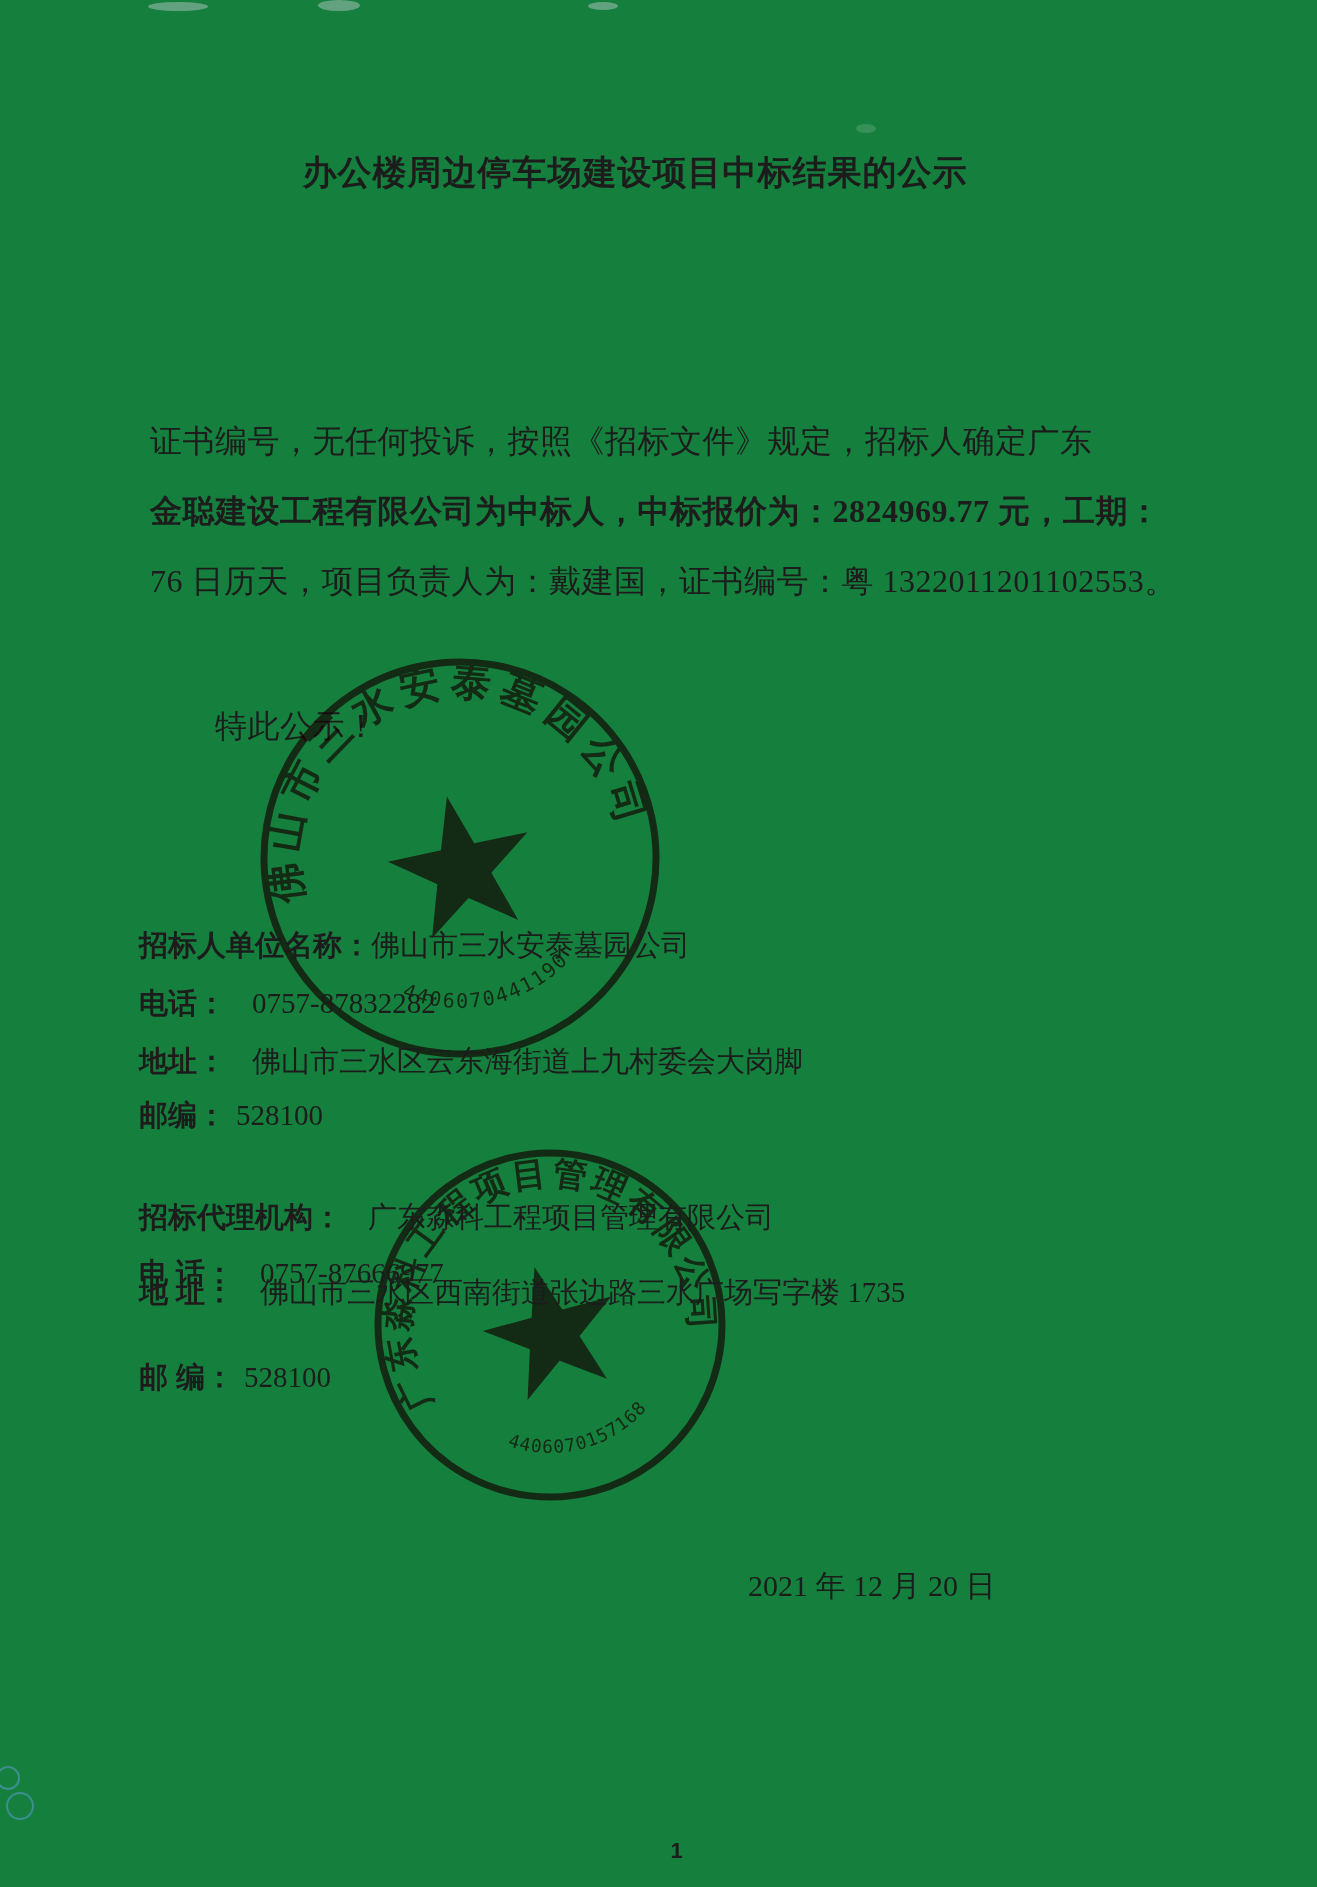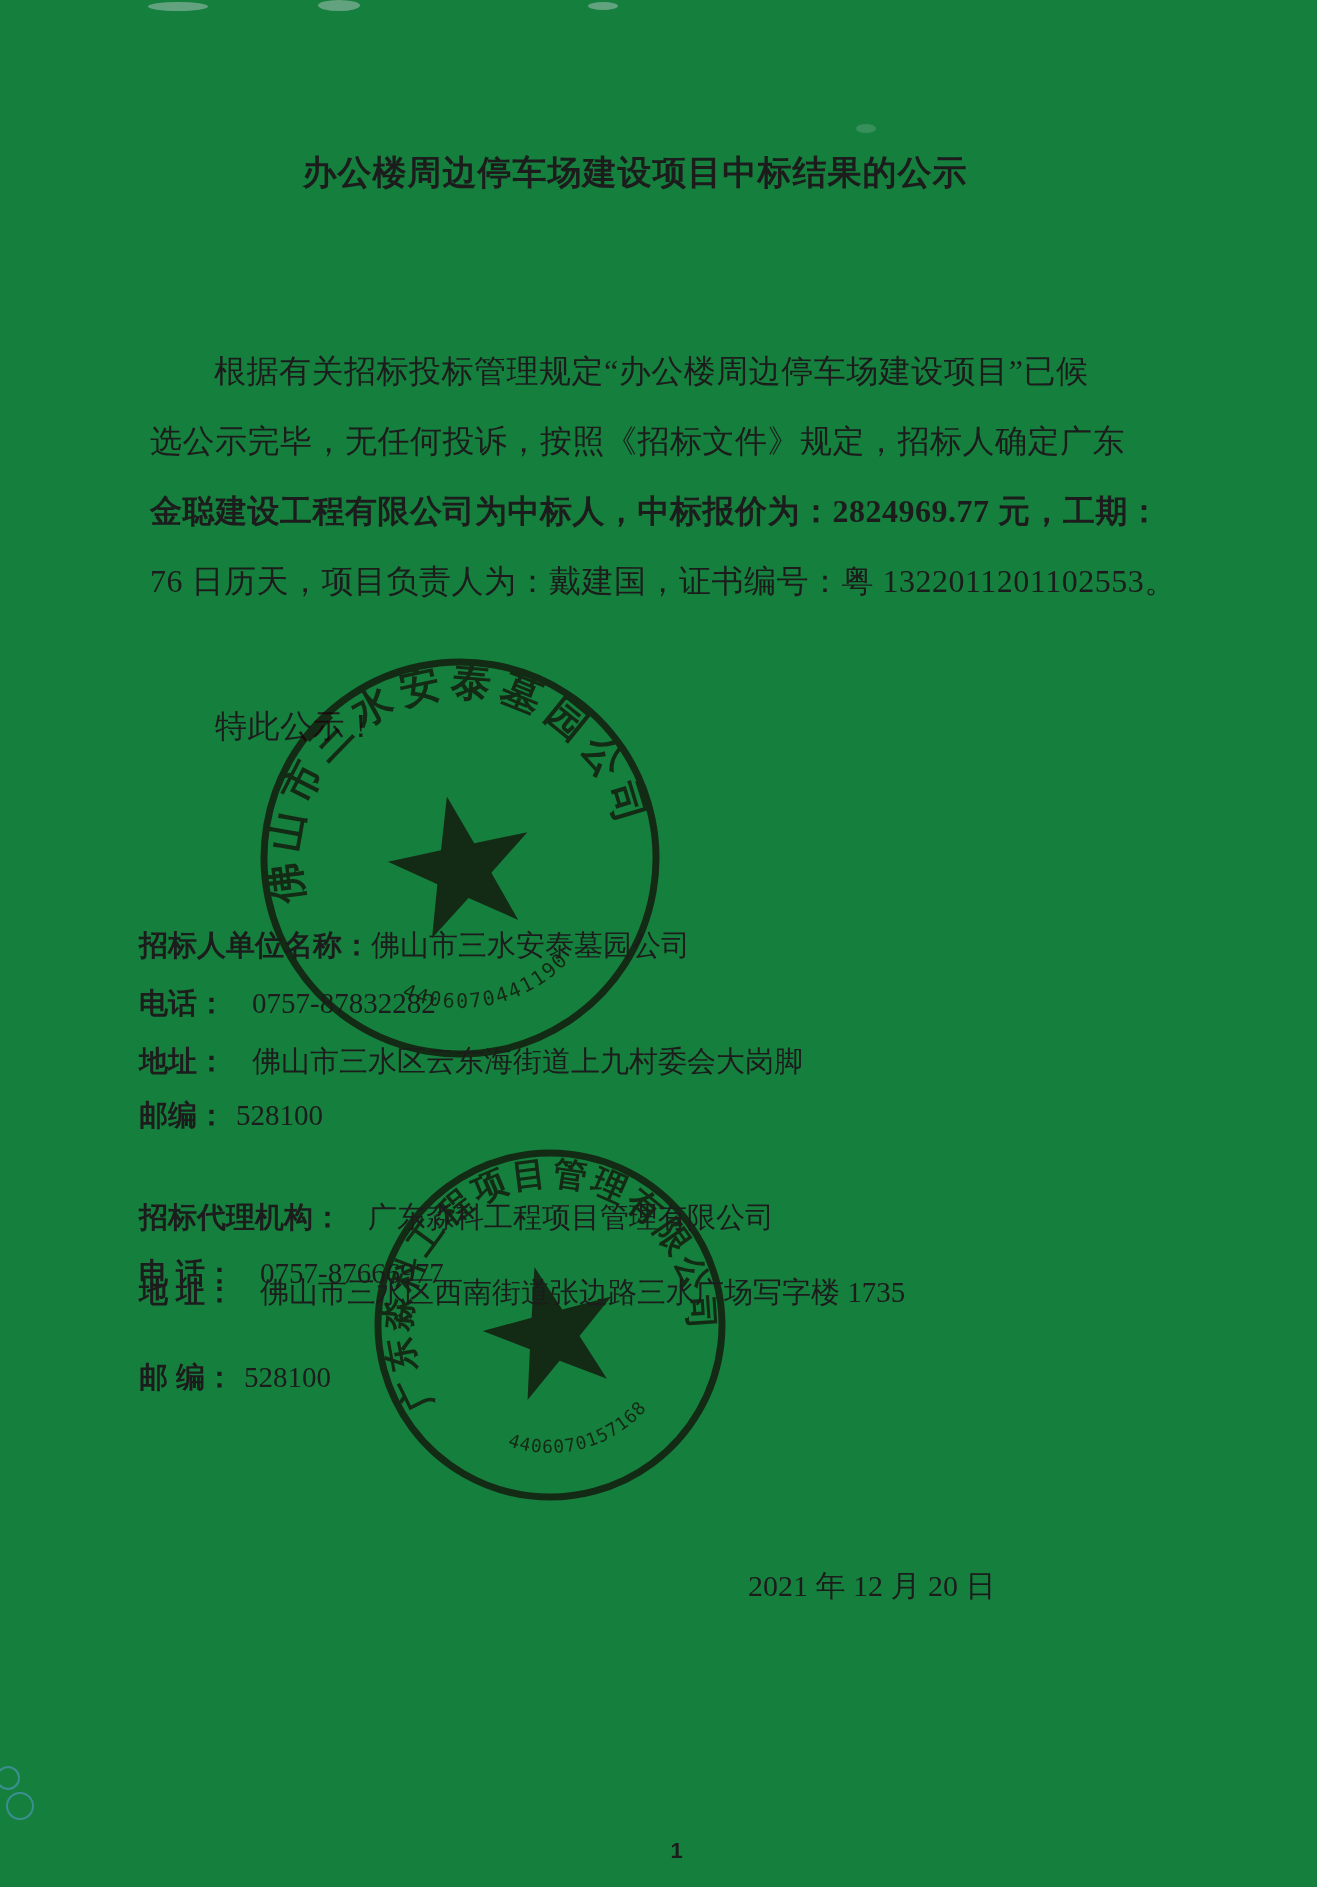--- a/index.html
+++ b/index.html
@@ -50,22 +50,21 @@
 
 <div class="page">
 
   <div class="artifact smudge" style="left:148px;top:2px;width:60px;height:9px;"></div>
   <div class="artifact smudge" style="left:318px;top:0;width:42px;height:11px;"></div>
   <div class="artifact smudge" style="left:588px;top:2px;width:30px;height:8px;"></div>
   <div class="artifact smudge" style="left:856px;top:124px;width:20px;height:9px;opacity:.2;"></div>
 
   <div class="doc-title">办公楼周边停车场建设项目中标结果的公示</div>
 
-  <div class="bodyline indent" style="top:350px;">根据有关招标投标管理规定“办公楼周边停车场建设项目”已候</div>
-  <div class="bodyline" style="top:420px;">选公示完毕，无任何投诉，按照《招标文件》规定，招标人确定广东</div>
+  <div class="bodyline" style="top:420px;">证书编号，无任何投诉，按照《招标文件》规定，招标人确定广东</div>
   <div class="bodyline" style="top:490px;font-weight:bold;">金聪建设工程有限公司为中标人，中标报价为：2824969.77 元，工期：</div>
   <div class="bodyline" style="top:560px;">76 日历天，项目负责人为：戴建国，证书编号：粤 1322011201102553。</div>
 
   <div class="bodyline" style="top:705px;left:215px;">特此公示！</div>
 
   <svg class="seal seal-1" viewBox="0 0 420 420">
     <defs>
       <path id="arcTop1" d="M 50.5 238.1 A 162 162 0 1 1 369.5 238.1" fill="none"></path>
       <path id="arcBot1" d="M 113.6 324.9 A 150 150 0 0 0 306.4 324.9" fill="none"></path>
     </defs>

